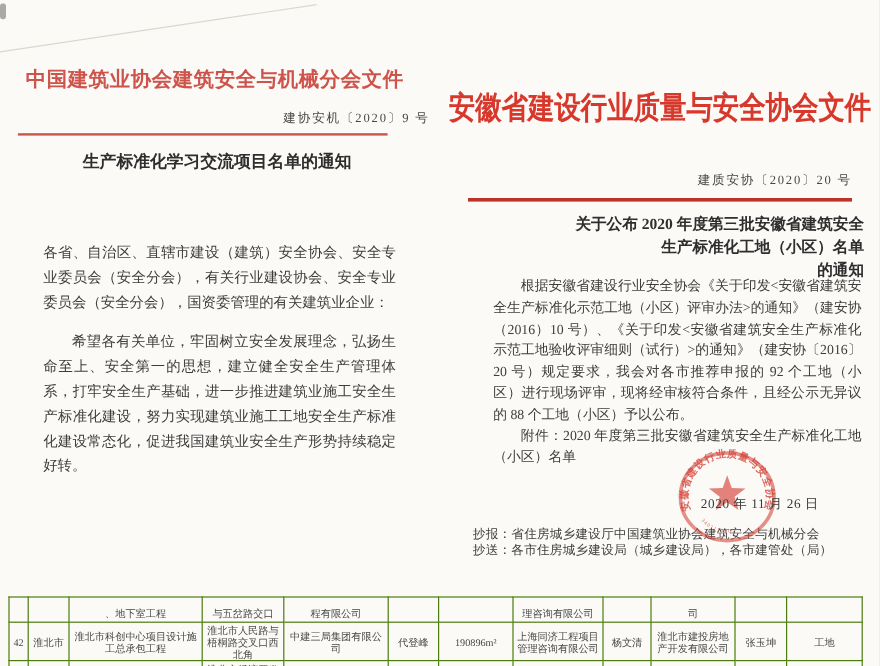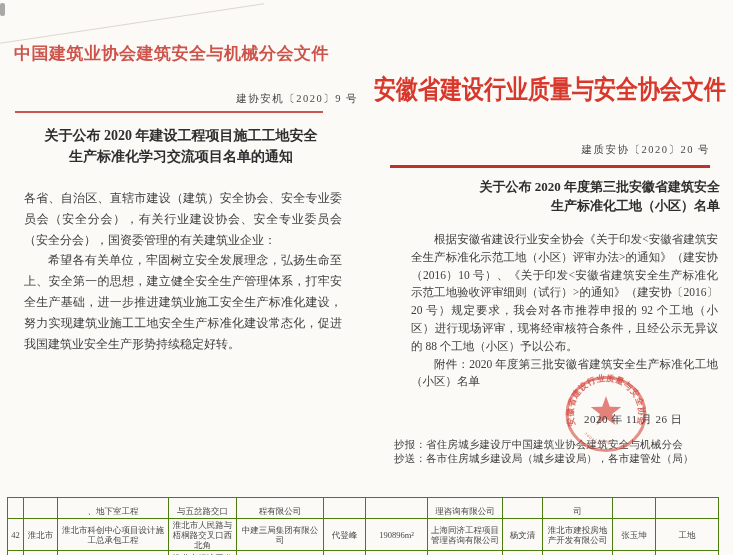--- a/index.html
+++ b/index.html
@@ -10,30 +10,30 @@
     color:#3a3a3a;
   }
   .abs{position:absolute;}
 
   
   .artifact-line{left:-8px;top:44px;width:275px;height:1px;
     background:rgba(195,185,172,0.55);transform:rotate(-8.5deg);transform-origin:left center;}
   .artifact-smudge{left:0;top:3px;width:5px;height:13px;background:rgba(70,70,70,0.45);border-radius:2px;}
 
   
-  .l-header{left:14px;top:42px;width:330px;text-align:left;
+  .l-header{left:14px;top:55px;width:330px;text-align:center;
     font-size:17px;font-weight:bold;color:#ce544b;letter-spacing:.5px;}
   .l-docnum{left:0;top:92px;width:358px;text-align:right;font-size:10.5px;
     letter-spacing:1.5px;color:#474747;}
   .l-redline{left:15px;top:111px;width:308px;height:2px;background:#c9554c;}
   .l-title{left:18px;top:125px;width:326px;text-align:center;font-weight:bold;
     font-size:14px;line-height:21px;color:#2e2e2e;}
   .l-body{left:24px;top:188px;width:318px;font-size:12px;line-height:20.8px;
     text-align:justify;color:#3d3d3d;}
-  .l-body p{margin:0;}
+  .l-body p{margin:12px;}
   .indent{text-indent:2em;}
 
   
   .r-header{left:372px;top:72px;width:356px;text-align:center;font-size:22px;
     font-weight:bold;color:#d8382b;transform:scaleY(1.18);transform-origin:center top;}
   .r-docnum{left:390px;top:143px;width:320px;text-align:right;font-size:10.5px;
     letter-spacing:1.5px;color:#474747;}
   .r-redline{left:390px;top:165px;width:320px;height:2.5px;background:#bc3429;}
   .r-title{left:380px;top:177px;width:340px;text-align:right;font-weight:bold;
     font-size:13px;line-height:19px;color:#2e2e2e;}
@@ -61,36 +61,36 @@
 <div class="page">
 
   <div class="abs artifact-smudge"></div>
   <div class="abs artifact-line"></div>
 
   <div>
     <div class="abs l-header">中国建筑业协会建筑安全与机械分会文件</div>
     <div class="abs l-docnum">建协安机〔2020〕9 号</div>
     <div class="abs l-redline"></div>
     <div class="abs l-title">
-      <div>关于公布 2020 年建设工程项目施工工地安全</div>
       <div>生产标准化学习交流项目名单的通知</div>
     </div>
     <div class="abs l-body">
       <p>各省、自治区、直辖市建设（建筑）安全协会、安全专业委员会（安全分会），有关行业建设协会、安全专业委员会（安全分会），国资委管理的有关建筑业企业：</p>
       <p class="indent">希望各有关单位，牢固树立安全发展理念，弘扬生命至上、安全第一的思想，建立健全安全生产管理体系，打牢安全生产基础，进一步推进建筑业施工安全生产标准化建设，努力实现建筑业施工工地安全生产标准化建设常态化，促进我国建筑业安全生产形势持续稳定好转。</p>
     </div>
   </div>
 
   <div>
     <div class="abs r-header">安徽省建设行业质量与安全协会文件</div>
     <div class="abs r-docnum">建质安协〔2020〕20 号</div>
     <div class="abs r-redline"></div>
     <div class="abs r-title">
       <div>关于公布 2020 年度第三批安徽省建筑安全</div>
       <div>生产标准化工地（小区）名单</div>
+      <div>的通知</div>
     </div>
     <div class="abs r-body">
       <p class="indent">根据安徽省建设行业安全协会《关于印发&lt;安徽省建筑安全生产标准化示范工地（小区）评审办法&gt;的通知》（建安协（2016）10 号）、《关于印发&lt;安徽省建筑安全生产标准化示范工地验收评审细则（试行）&gt;的通知》（建安协〔2016〕20 号）规定要求，我会对各市推荐申报的 92 个工地（小区）进行现场评审，现将经审核符合条件，且经公示无异议的 88 个工地（小区）予以公布。</p>
       <p class="indent">附件：2020 年度第三批安徽省建筑安全生产标准化工地（小区）名单</p>
     </div>
 
     <svg class="abs r-seal" width="88" height="84" viewBox="0 0 88 84">
       <ellipse cx="44" cy="41" rx="39" ry="36.5" fill="none" stroke="rgba(213,72,62,0.6)" stroke-width="3"></ellipse>
       <path id="sealArc" d="M 13,52.3 A 33,33 0 1 1 75,52.3" fill="none"></path>
       <text font-size="8.5" font-weight="bold" fill="rgba(210,65,55,0.78)" letter-spacing="0.5">

